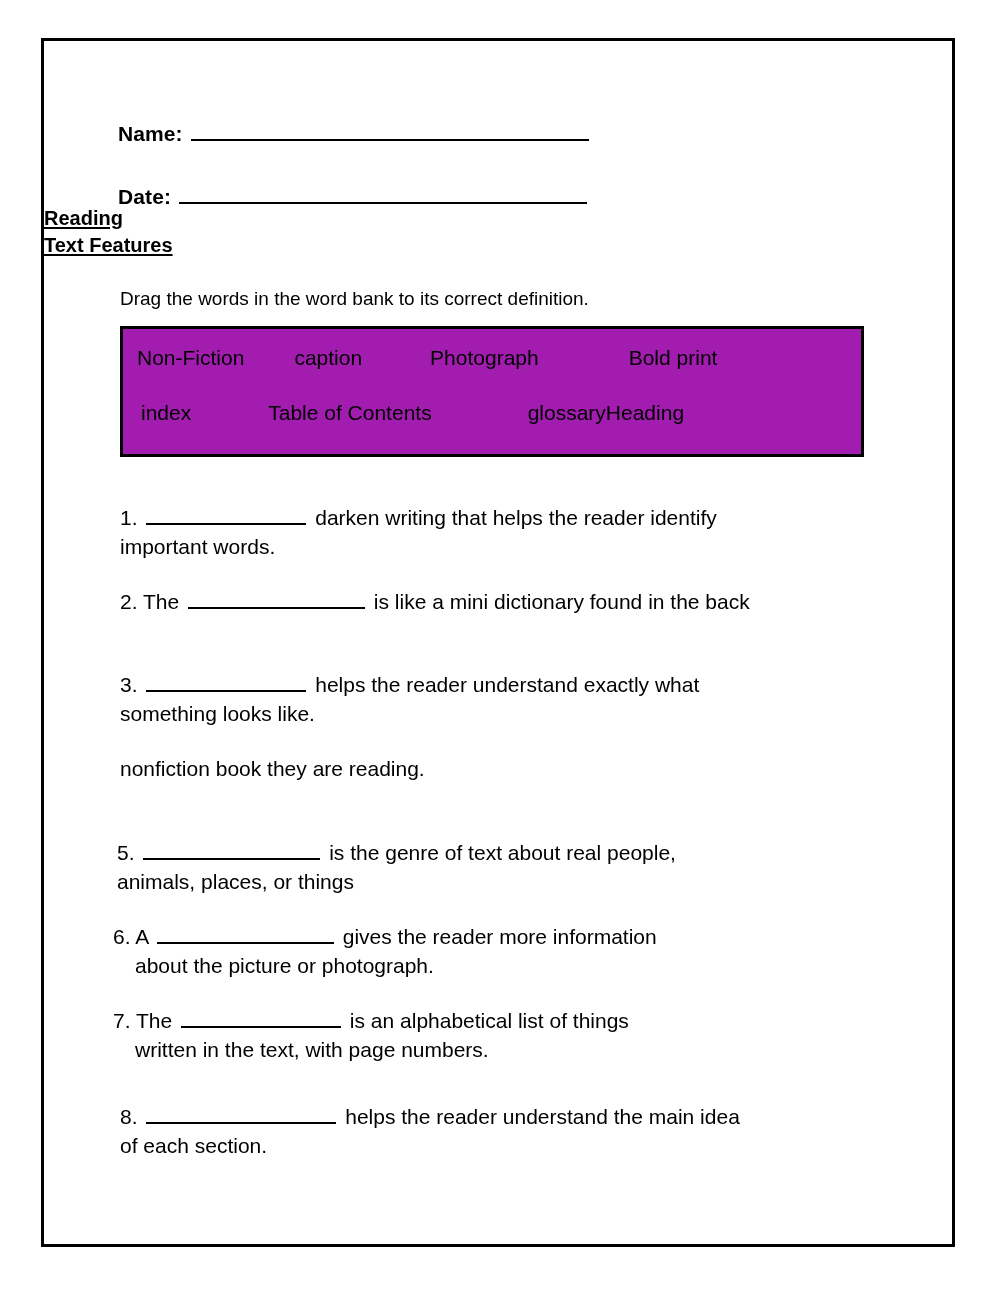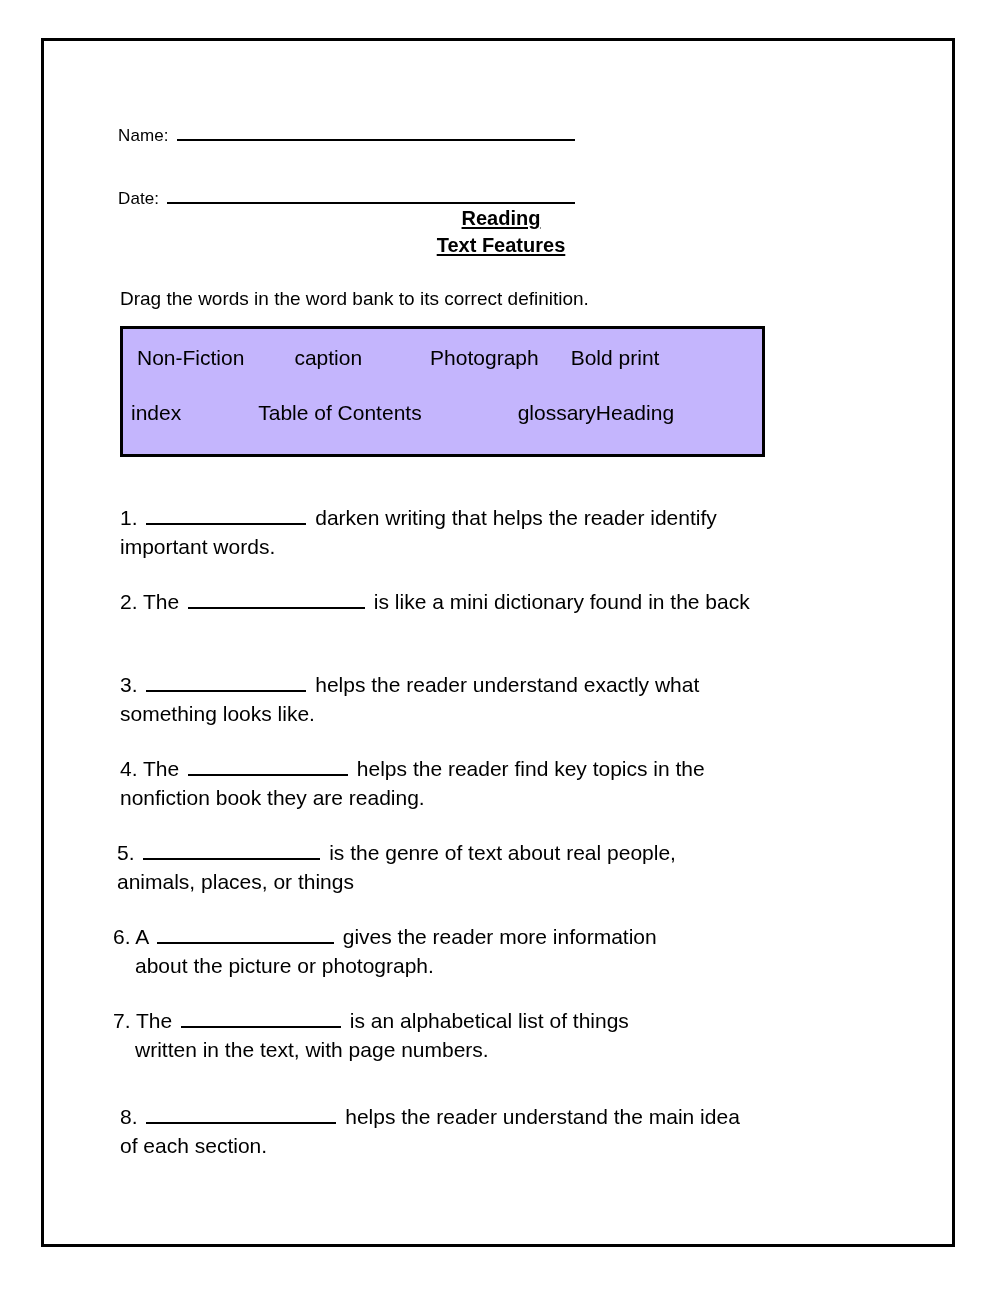--- a/index.html
+++ b/index.html
@@ -40,40 +40,40 @@
   .field-row {
     position: absolute;
     display: flex;
     align-items: baseline;
     white-space: nowrap;
   }
   #name-row { left: 74px; top: 81px; }
   #date-row { left: 74px; top: 136px; margin-top: 8px; }
 
   .field-label {
-    font-weight: normal;
-    font-size: 17px;
+    font-weight: bold;
+    font-size: 21px;
     letter-spacing: 0.1px;
   }
   .field-rule {
     display: inline-block;
     border-bottom: 2px solid #000000;
     height: 17px;
     margin-left: 8px;
   }
   #name-rule { width: 398px; }
   #date-rule { width: 408px; }
 
   
   #title-block {
     position: absolute;
     left: 0;
     top: 164px;
     width: 914px;
-    text-align: center;
+    text-align: left;
   }
   #title-block .title-line {
     display: block;
     font-weight: bold;
     font-size: 20px;
     line-height: 27px;
   }
   #title-block .title-line span {
     text-decoration: underline;
     text-underline-offset: 2px;
@@ -86,49 +86,49 @@
     top: 247px;
     font-size: 19px;
     white-space: nowrap;
   }
 
   
   #word-bank {
     position: absolute;
     left: 76px;
     top: 285px;
-    width: 645px;
+    width: 744px;
     height: 131px;
     border: 3px solid #000000;
     box-sizing: border-box;
-    background: #c4b5fd;
+    background: #a21caf;
   }
   .bank-row {
     position: absolute;
     left: 0;
     width: 100%;
     height: 30px;
     display: flex;
     align-items: center;
     font-size: 21px;
     white-space: nowrap;
   }
   #bank-row-0 { top: 14px; }
   #bank-row-1 { top: 69px; }
 
   .bank-word { display: inline-block; }
 
   
   #bank-row-0 .bank-word:nth-child(1) { margin-left: 14px; }
   #bank-row-0 .bank-word:nth-child(2) { margin-left: 50px; }
   #bank-row-0 .bank-word:nth-child(3) { margin-left: 68px; }
-  #bank-row-0 .bank-word:nth-child(4) { margin-left: 32px; }
-
-  
-  #bank-row-1 .bank-word:nth-child(1) { margin-left: 8px; }
+  #bank-row-0 .bank-word:nth-child(4) { margin-left: 90px; }
+
+  
+  #bank-row-1 .bank-word:nth-child(1) { margin-left: 18px; }
   #bank-row-1 .bank-word:nth-child(2) { margin-left: 77px; }
   #bank-row-1 .bank-word:nth-child(3) { margin-left: 96px; text-align: center; }
   #bank-row-1 .bank-word:nth-child(4) { }
 
   
   #questions {
     position: absolute;
     left: 0;
     top: 462px;
     width: 914px;
@@ -225,25 +225,20 @@
       <div class="question" id="question-3">
         <span class="q-line">
           <span>3.</span>
           <span class="blank b-sm"></span>
           <span>helps the reader understand exactly what</span>
         </span>
         <span class="q-line">something looks like.</span>
       </div>
 
       <div class="question" id="question-4">
-        <span class="q-line">
-          <span>4. The</span>
-          <span class="blank b-sm"></span>
-          <span>helps the reader find key topics in the</span>
-        </span>
         <span class="q-line">nonfiction book they are reading.</span>
       </div>
 
       <div class="question" id="question-5">
         <span class="q-line">
           <span>5.</span>
           <span class="blank b-md"></span>
           <span>is the genre of text about real people,</span>
         </span>
         <span class="q-line">animals, places, or things</span>

